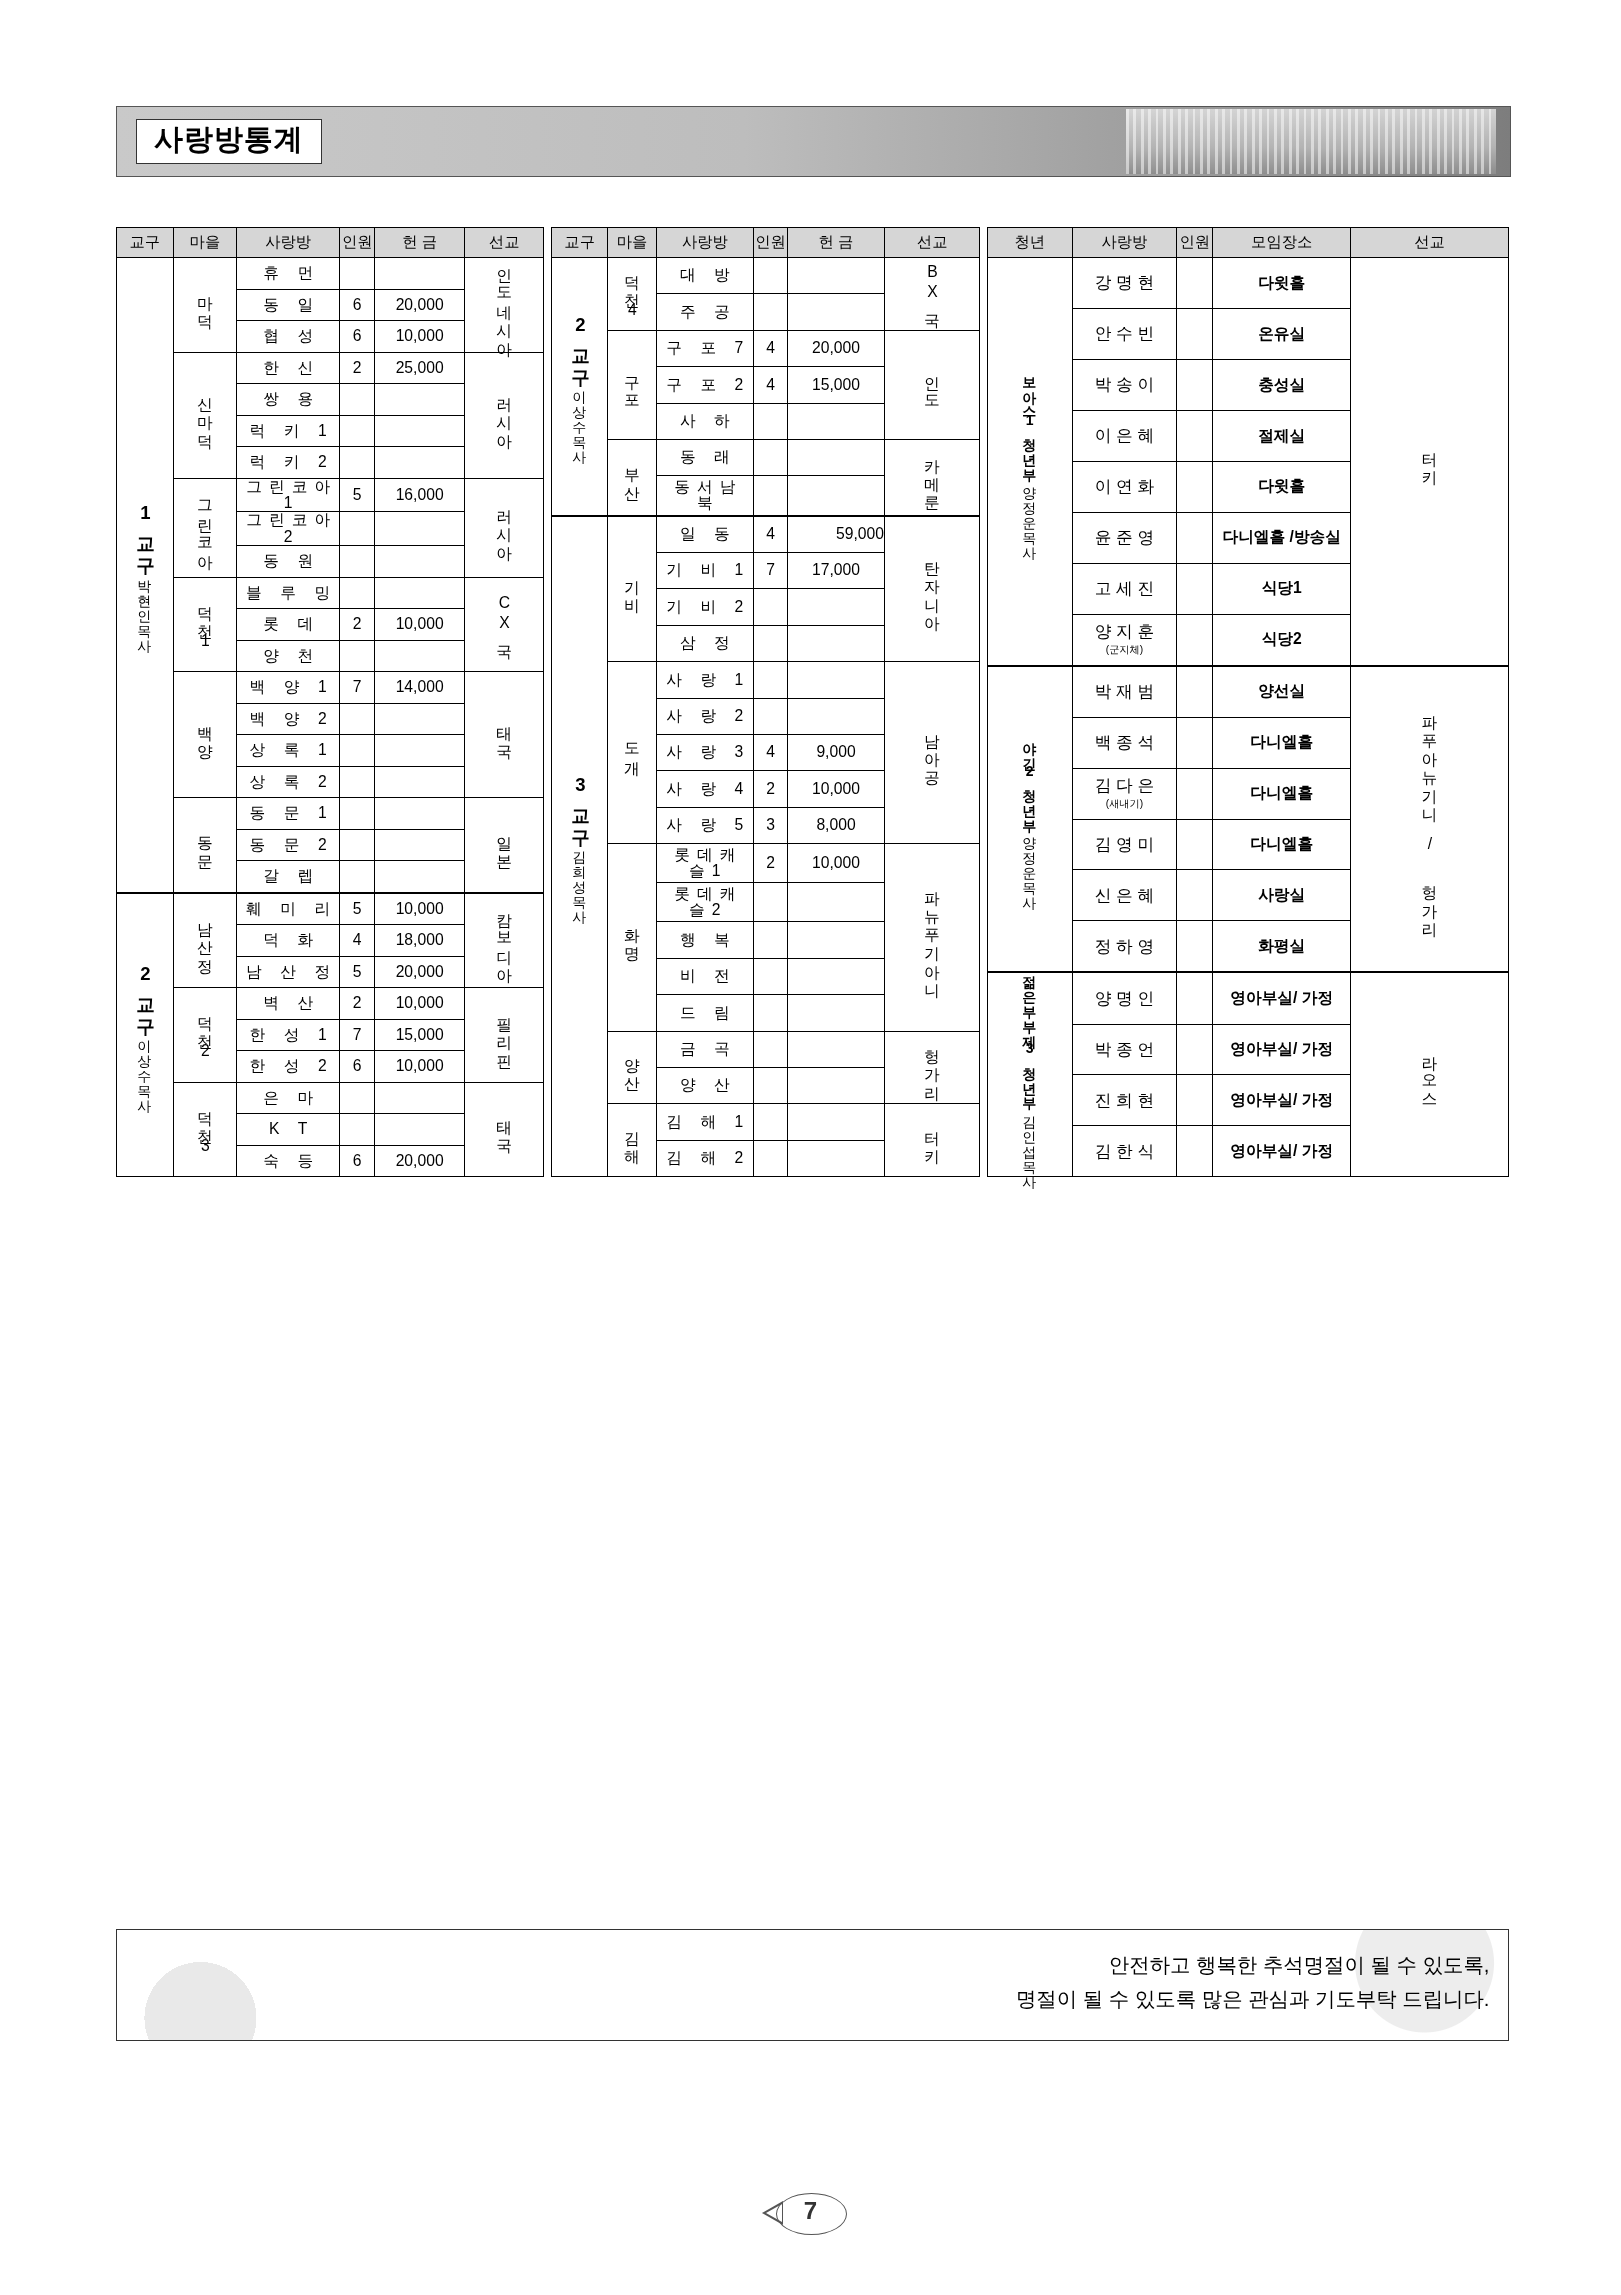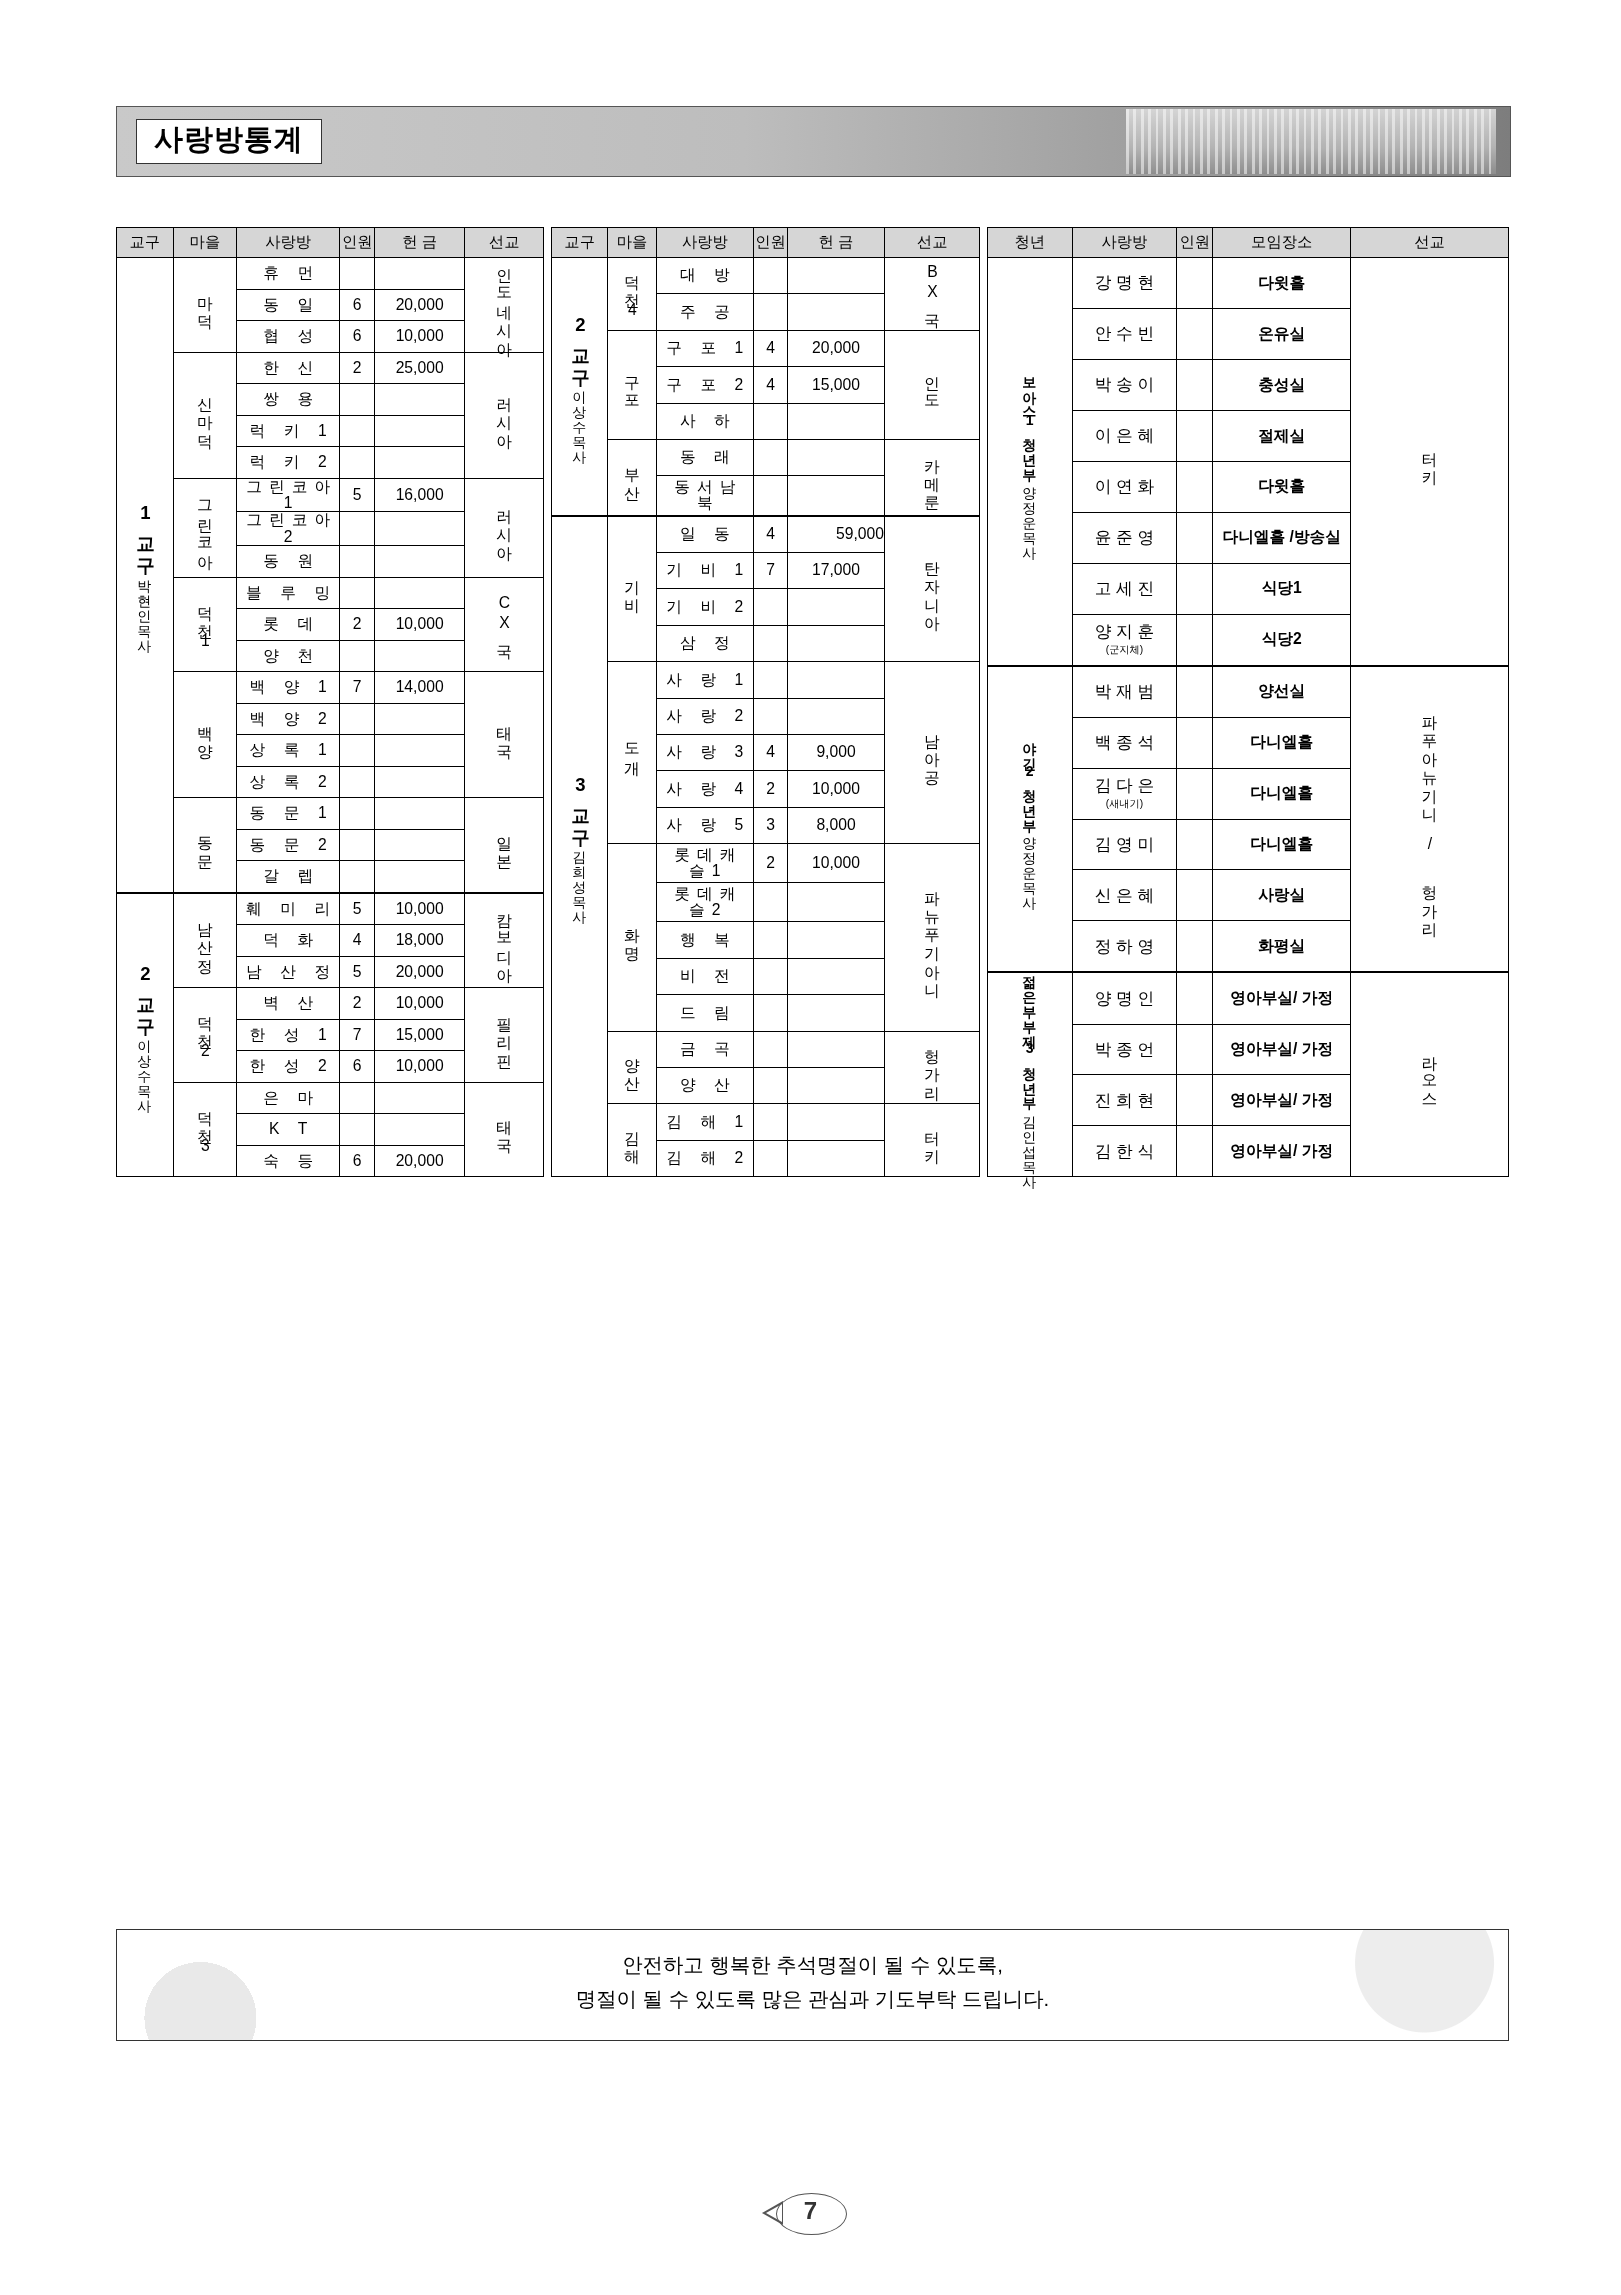--- a/index.html
+++ b/index.html
@@ -127,21 +127,21 @@
     position: absolute;
     left: 116px;
     width: 1393px;
     border: 1.4px solid #333;
     background:
       radial-gradient(circle at 6% 80%, #e9e9e9 0 56px, rgba(255,255,255,0) 56px),
       radial-gradient(circle at 94% 30%, #ededed 0 69px, rgba(255,255,255,0) 70px),
       #ffffff;
     padding: 19.4px 18.5px 23px 18.5px;
     box-sizing: border-box;
-    text-align: center;
+    text-align: right;
     font-size: 20.4px;
     line-height: 1.65;
   }
   .notice p { margin: 0; }
 
   
   .pagenum {
     position: absolute;
     left: 0; width: 1621px;
     text-align: center;
@@ -406,21 +406,21 @@
             <td class="num"></td>
             <td rowspan="2"><span class="vert">BX국</span></td>
           </tr>
           <tr>
             <td class="name-cell"><span class="spread2">주     공</span></td>
             <td class="num"></td>
             <td class="num"></td>
           </tr>
           <tr>
             <td rowspan="3"><span class="vert">구포</span></td>
-            <td class="name-cell"><span class="spread2">구 포 1</span></td>
+            <td class="name-cell"><span class="spread2">구 포 7</span></td>
             <td class="num">4</td>
             <td class="num">20,000</td>
             <td rowspan="3"><span class="vert">인도</span></td>
           </tr>
           <tr>
             <td class="name-cell"><span class="spread2">구 포 2</span></td>
             <td class="num">4</td>
             <td class="num">15,000</td>
           </tr>
           <tr>

